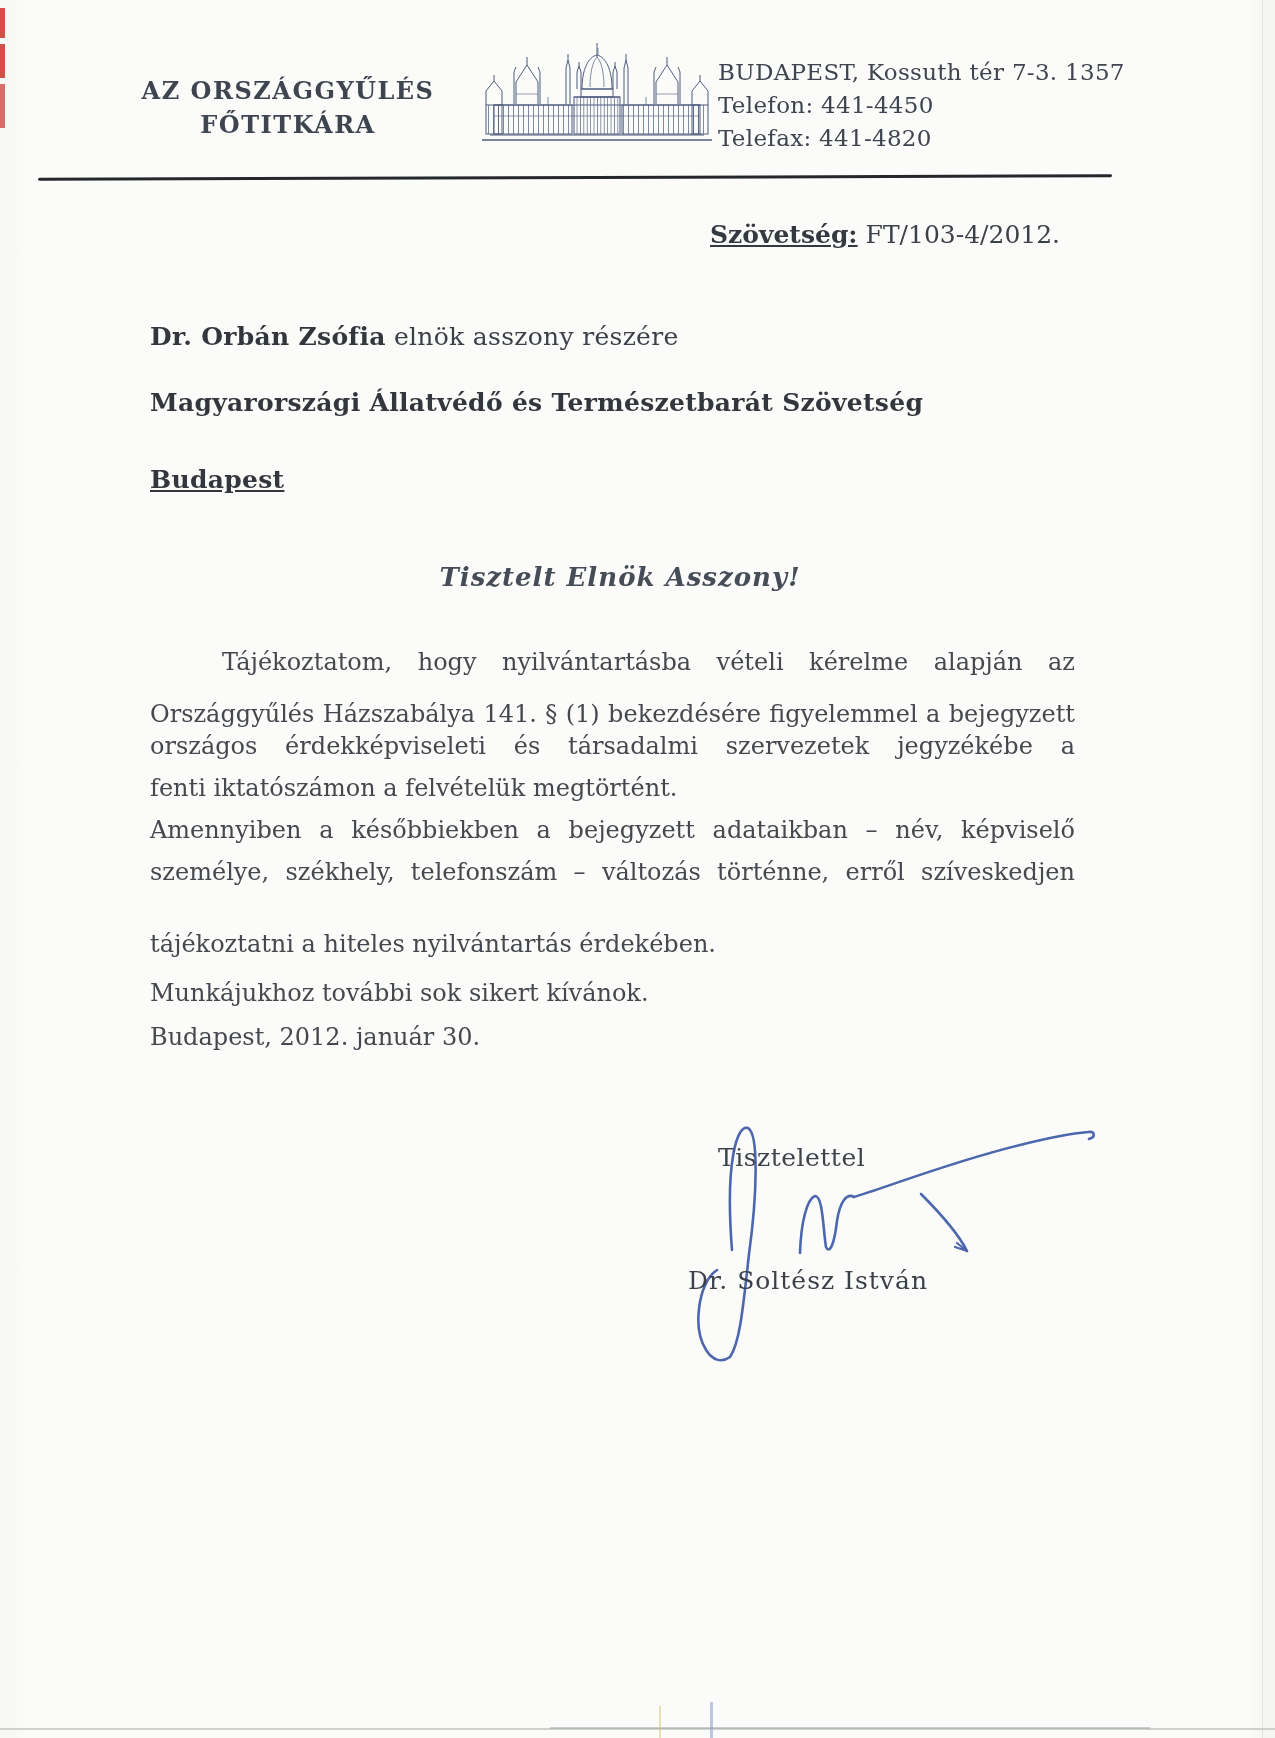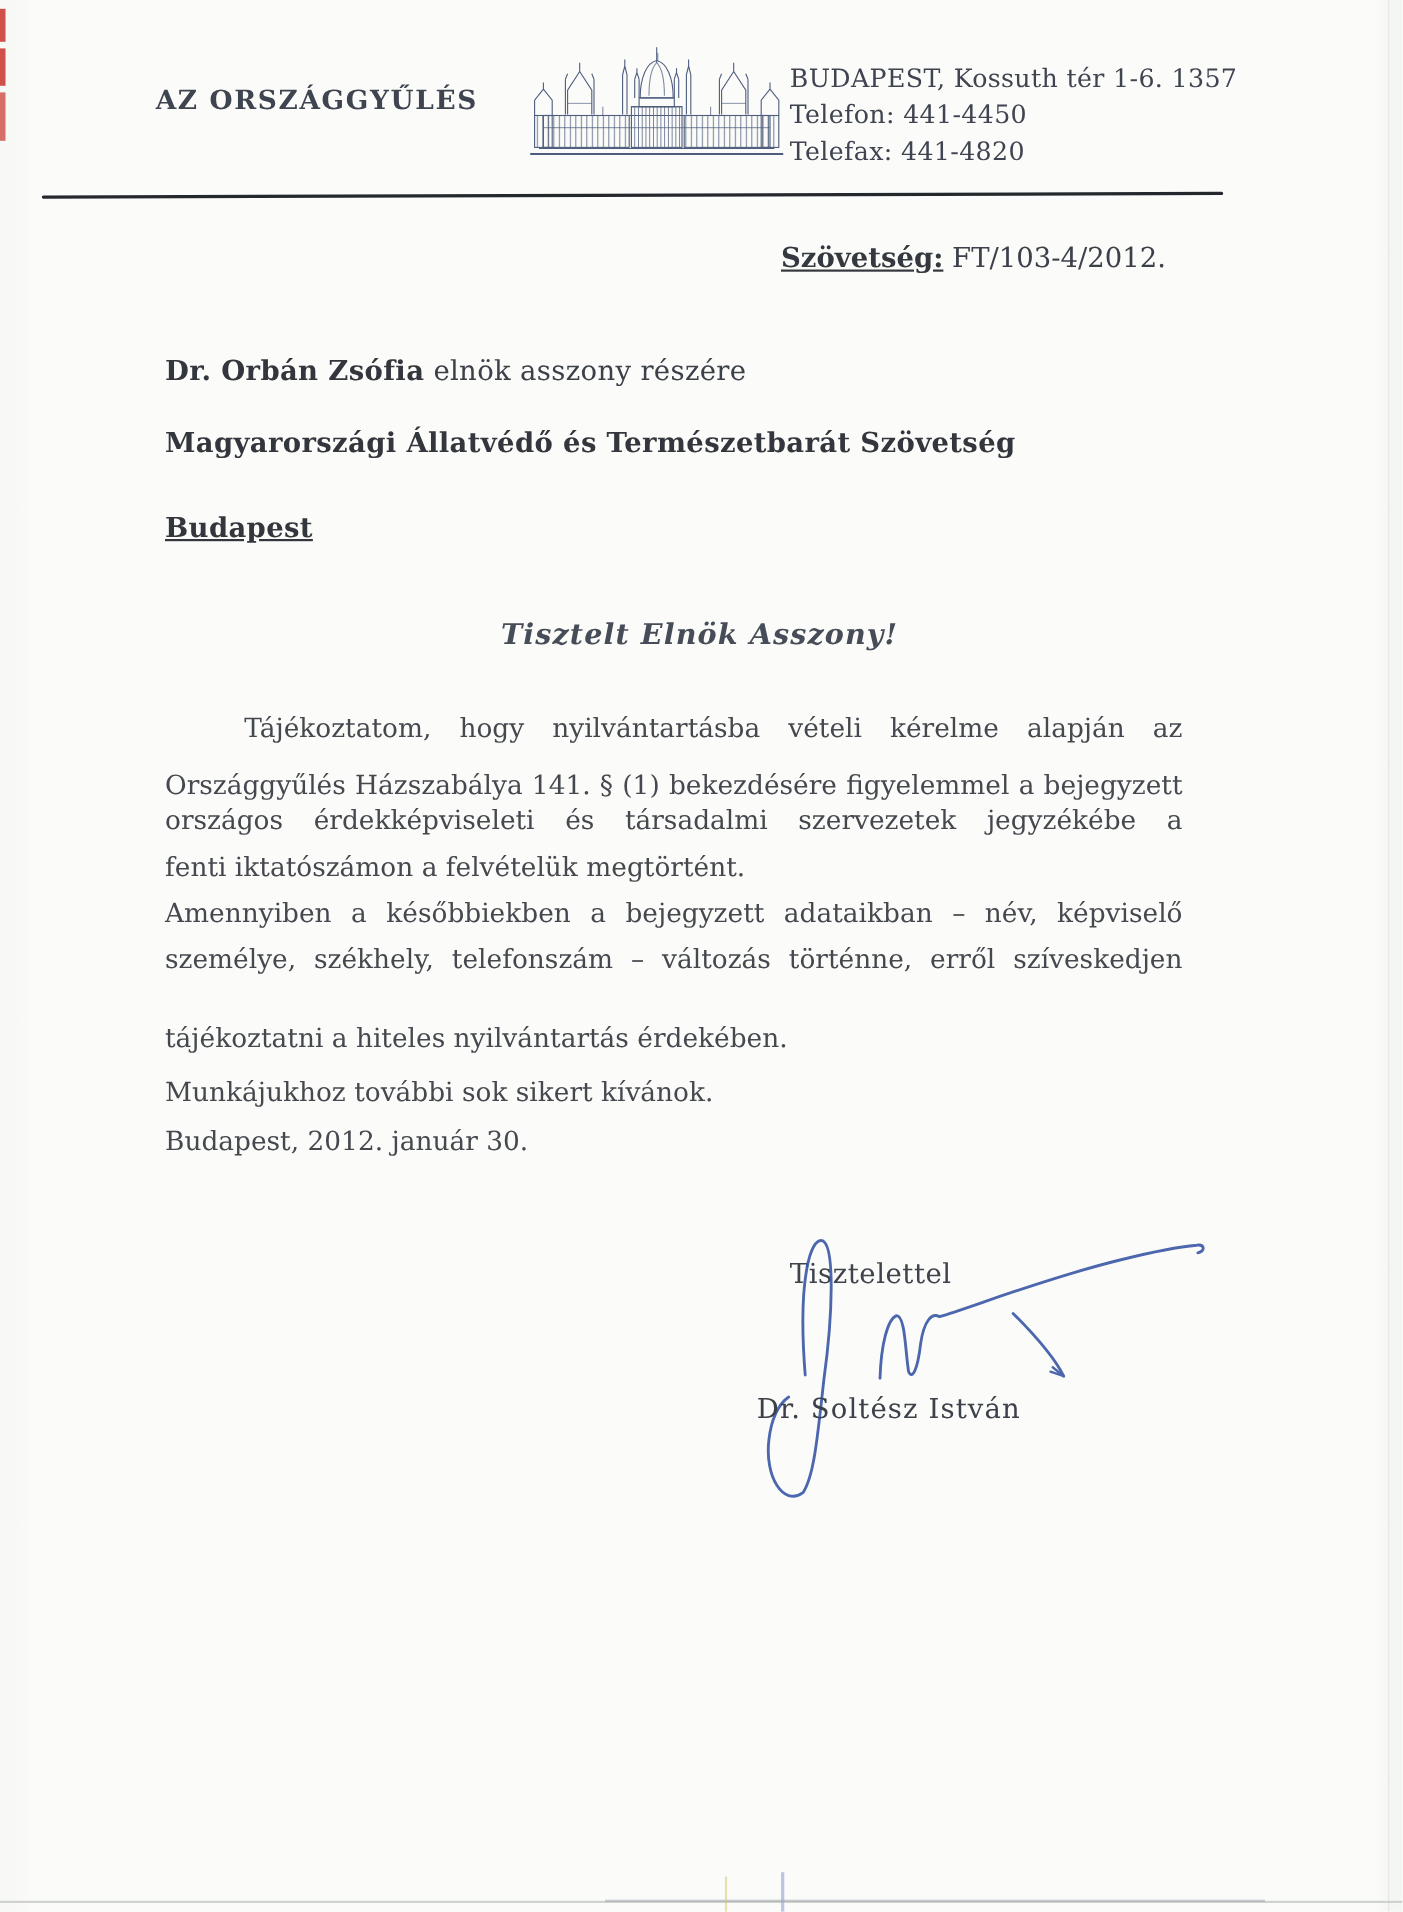--- a/index.html
+++ b/index.html
@@ -40,21 +40,21 @@
   
   .addr{position:absolute;left:150px;font-size:25px;color:#3c4049;letter-spacing:.3px;}
   .addr b{color:#33363c;}
   .a1{top:322px;}
   .a2{top:388px;font-weight:bold;color:#33363c;}
   .a3{top:465px;font-weight:bold;text-decoration:underline;color:#33363c;}
 
   
   .salut{
     position:absolute;left:0;top:562px;width:1240px;text-align:center;
-    font-weight:bold;font-style:italic;font-size:26px;letter-spacing:1px;color:#474d58;padding-left:16px;
+    font-weight:bold;font-style:italic;font-size:26px;letter-spacing:1px;color:#474d58;
   }
 
   
   .body-block{position:absolute;left:150px;top:640px;width:925px;font-size:24px;color:#45484e;}
   .bl{position:absolute;left:0;right:0;height:34px;}
   .just{text-align:justify;text-align-last:justify;}
   .indent{padding-left:72px;}
   .l0{top:8px;}  .l1{top:50px;margin-top:10px;} .l2{top:92px;} .l3{top:134px;}
   .l4{top:176px;}.l5{top:218px;}.l6{top:260px;margin-top:30px;}
   .l7{top:323px;margin-top:16px;}.l8{top:383px;}
@@ -75,20 +75,21 @@
   .tick-yellow{position:absolute;left:659px;top:1706px;width:2px;height:32px;background:#d6c878;opacity:.55;}
   .right-edge{position:absolute;top:0;bottom:0;left:1262px;width:1px;background:#e2e4e0;}
 </style>
 </head>
 <body>
 
 <div class="page">
 
   <div class="office">
     <div>AZ ORSZÁGGYŰLÉS</div>
+    <div>FŐTITKÁRA</div>
   </div>
 
   <div class="emblem">
     <svg width="238" height="106" viewBox="0 0 238 106">
       <defs>
         <pattern id="cols" width="5" height="30" patternUnits="userSpaceOnUse">
           <line x1="0.5" y1="0" x2="0.5" y2="30" stroke="#3f4f74" stroke-width="0.9" opacity="0.8"></line>
         </pattern>
         <pattern id="cols2" width="3.4" height="30" patternUnits="userSpaceOnUse">
           <line x1="0.4" y1="0" x2="0.4" y2="30" stroke="#3f4f74" stroke-width="0.8" opacity="0.9"></line>
@@ -130,21 +131,21 @@
         <path d="M214,63 V49 L222,39 L230,49 V63 M222,39 V33"></path>
         <rect x="8" y="63" width="16" height="29" fill="url(#cols)"></rect>
         <rect x="214" y="63" width="16" height="29" fill="url(#cols)"></rect>
 
         <path d="M70,63 V55 M120,13 V6 M168,63 V55" opacity="0.7"></path>
       </g>
     </svg>
   </div>
 
   <div class="lh-right">
-    <div>BUDAPEST, Kossuth tér 1-6. 1357</div>
+    <div>BUDAPEST, Kossuth tér 7-3. 1357</div>
     <div>Telefon: 441-4450</div>
     <div>Telefax: 441-4820</div>
   </div>
 
   <div class="rule"></div>
 
   <div class="refline">
     <span class="lbl">Szövetség:</span>
     <span>FT/103-4/2012.</span>
   </div>

